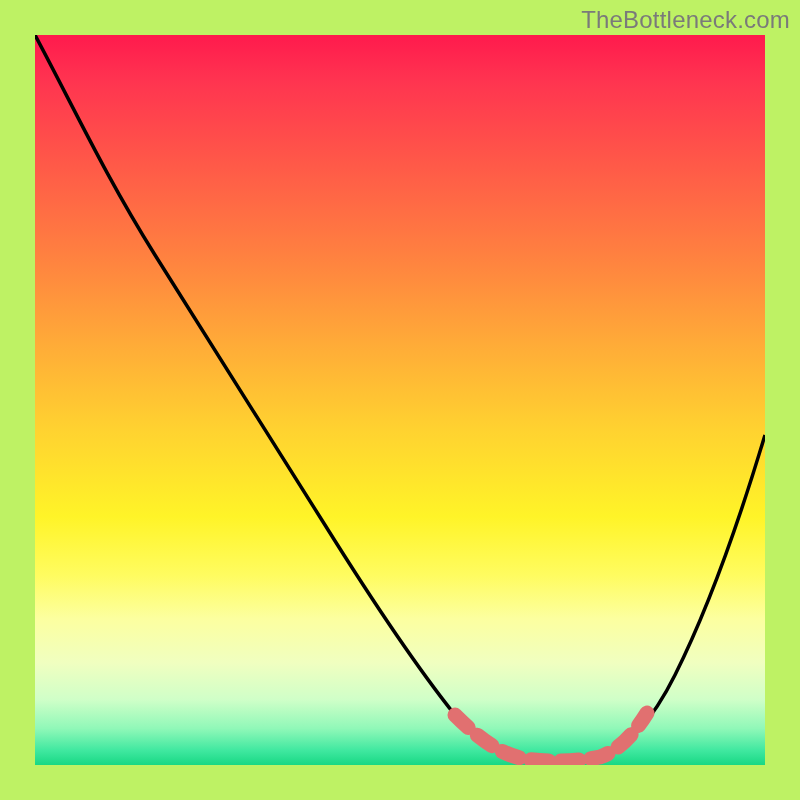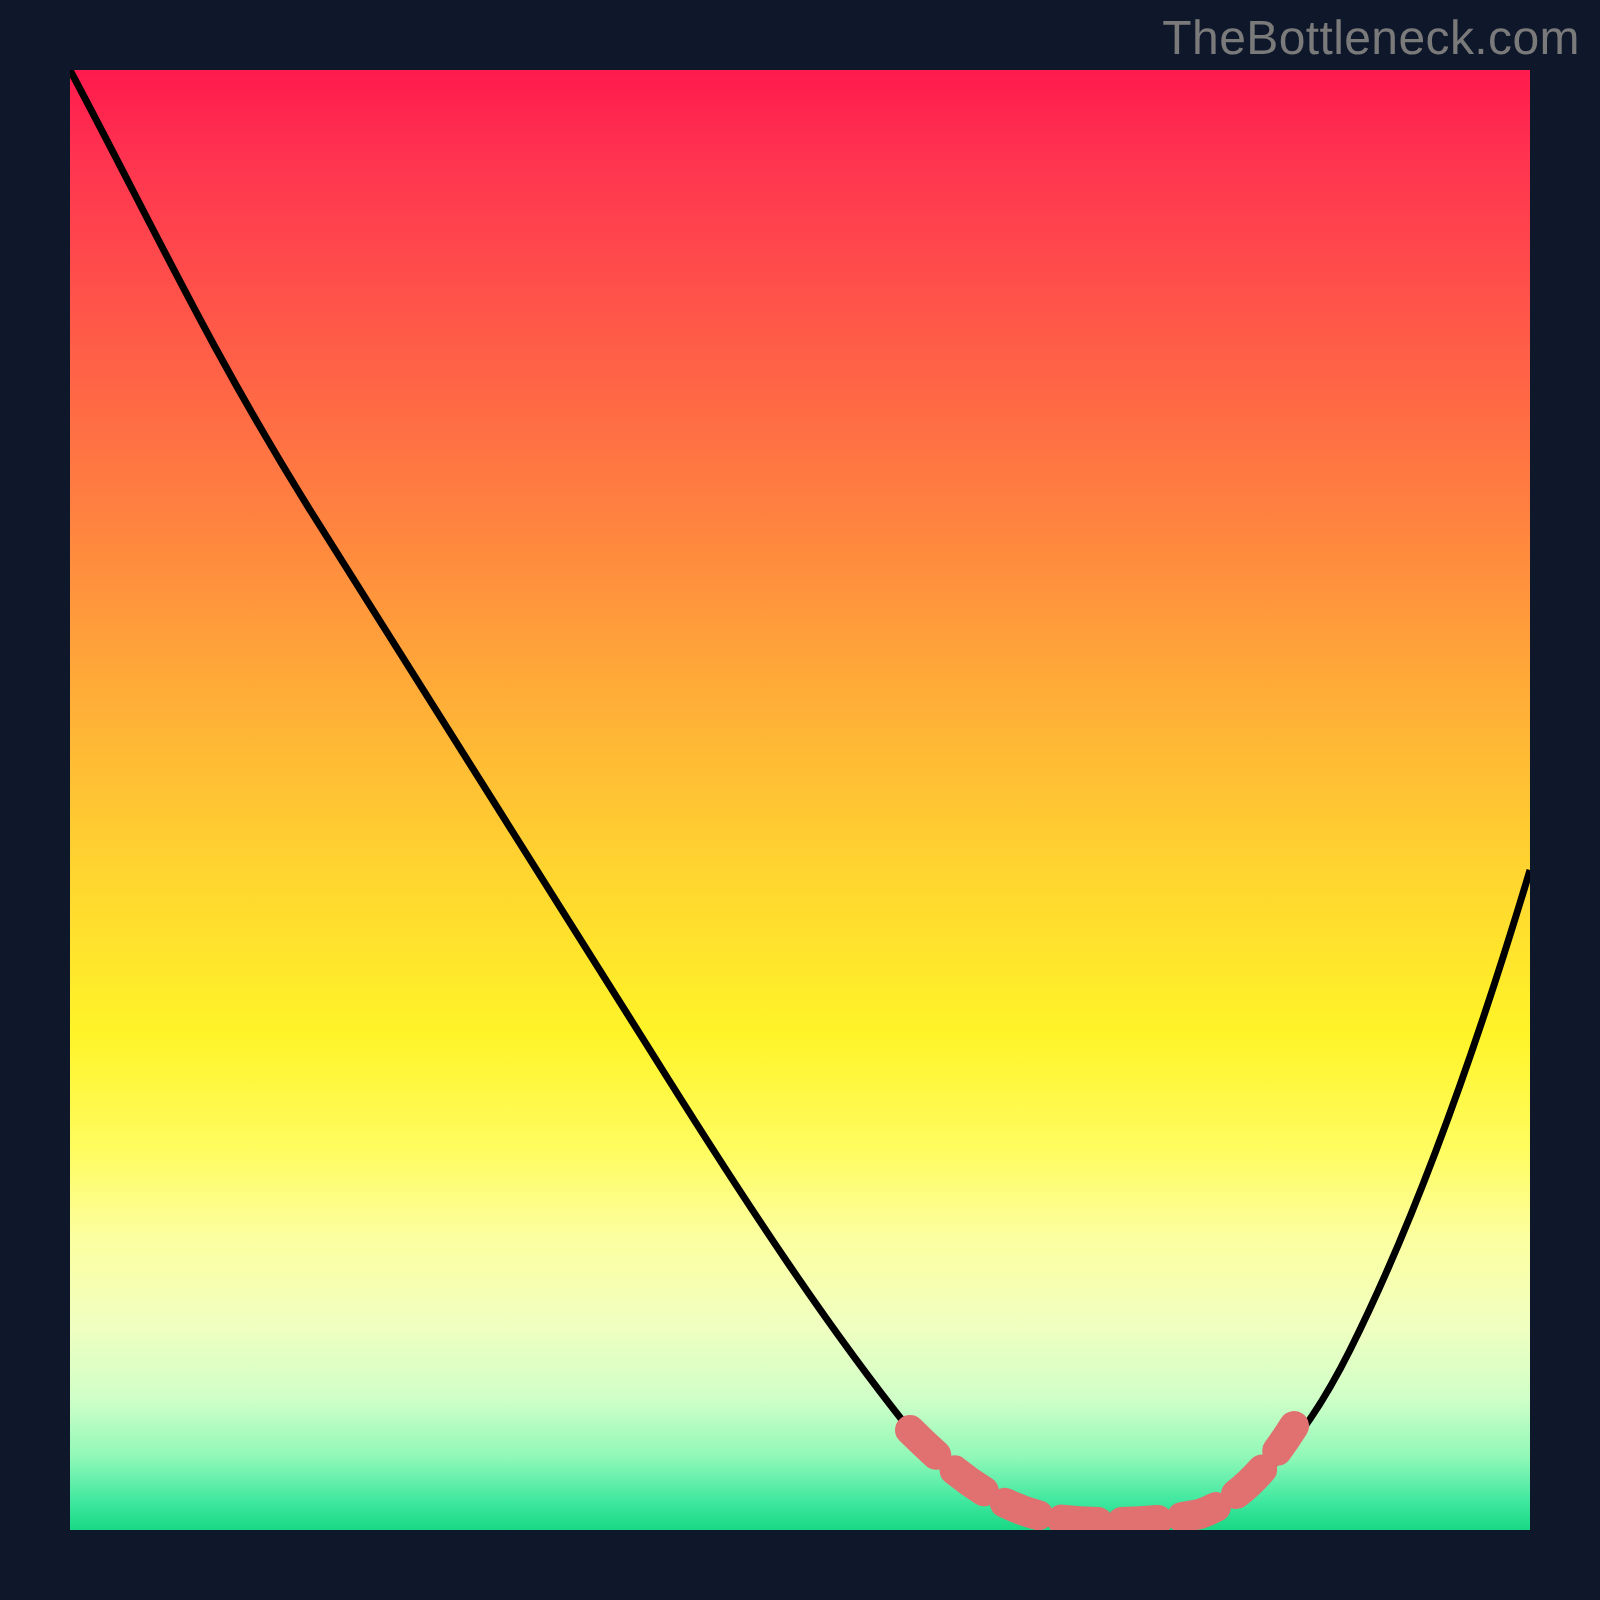--- a/index.html
+++ b/index.html
@@ -9,21 +9,21 @@
     height: 800px;
     background: #000;
     overflow: hidden;
   }
   .frame {
     position: absolute;
     left: 0;
     top: 0;
     width: 800px;
     height: 800px;
-    background: #0f172a;
+    background: #bef264;
   }
   .plot-area {
     position: absolute;
     left: 35px;
     top: 35px;
     width: 730px;
     height: 730px;
     background: linear-gradient(to bottom,
       #ff1a4d 0%,
       #ff3350 6%,

